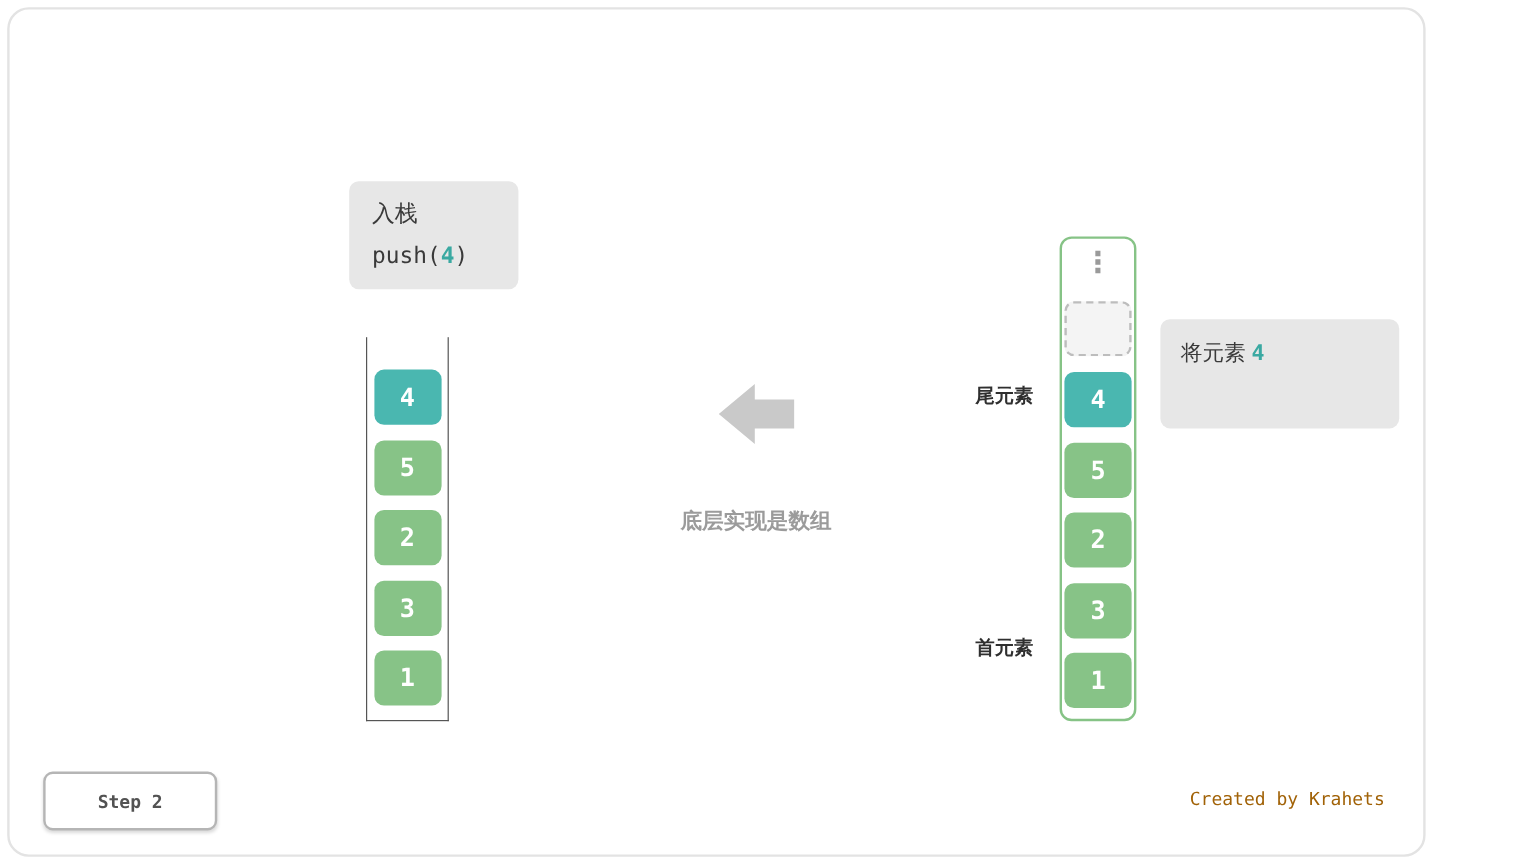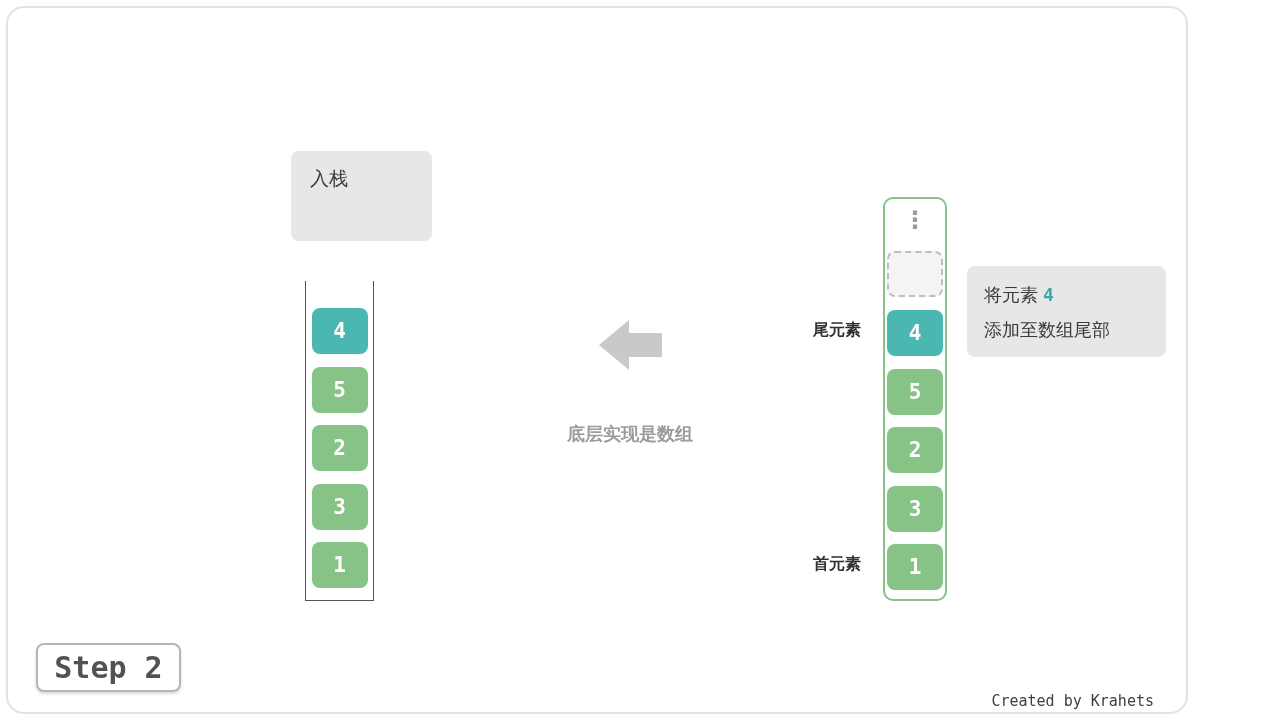--- a/index.html
+++ b/index.html
@@ -54,52 +54,53 @@
     position: absolute; left: 50%; transform: translateX(-50%); top: 6px;
     color: #9a9a9a; font-size: 24px; font-weight: bold; line-height: 30px;
     letter-spacing: 0;
   }
 
   .side-label {
     position: absolute; color: #2f2f2f; font-size: 16px; font-weight: bold;
     text-align: right; width: 80px;
   }
   .label-tail { left: 781px; top: 320px; }
-  .label-head { left: 781px; top: 554px; }
+  .label-head { left: 781px; top: 530px; }
 
   .center-caption {
     position: absolute; left: 450px; top: 414px; width: 360px;
     text-align: center; color: #9b9b9b; font-size: 18px; font-weight: bold; line-height: 40px;
   }
 
   .arrow-wrap { position: absolute; left: 599px; top: 320px; width: 63px; height: 50px; }
 
   .step-badge {
     position: absolute; left: 36px; top: 643px; width: 145px; height: 49px;
     background: #ffffff; border: 2px solid #b5b5b5; border-radius: 8px;
     box-shadow: 0 2px 3px rgba(0,0,0,0.15);
     display: flex; align-items: center; justify-content: center;
     font-family: "DejaVu Sans Mono", "Liberation Mono", monospace;
-    font-size: 30px; font-weight: bold; color: #525252;
+    font-size: 15px; font-weight: bold; color: #525252;
   }
 
   .credit {
-    position: absolute; right: 40px; top: 692px;
+    position: absolute; right: 40px; top: 657px;
     font-family: "DejaVu Sans Mono", "Liberation Mono", monospace;
-    font-size: 15px; color: #404040;
+    font-size: 15px; color: #a16207;
   }
 </style>
 </head>
 <body>
 
 <div class="canvas">
   <div class="frame"></div>
 
   <div class="callout push-callout">
     <div>入栈</div>
+    <div class="mono"><span>push(</span><span class="teal-num">4</span><span>)</span></div>
   </div>
 
   <div class="left-stack">
     <div class="cell teal" style="top:27px">4</div>
     <div class="cell green" style="top:85.5px">5</div>
     <div class="cell green" style="top:144px">2</div>
     <div class="cell green" style="top:202.5px">3</div>
     <div class="cell green" style="top:261px">1</div>
   </div>
 
@@ -121,19 +122,18 @@
     <div class="cell dashed" style="top:52px"></div>
     <div class="cell teal" style="top:111px">4</div>
     <div class="cell green" style="top:169.5px">5</div>
     <div class="cell green" style="top:228px">2</div>
     <div class="cell green" style="top:286.5px">3</div>
     <div class="cell green" style="top:345px">1</div>
   </div>
 
   <div class="callout note-callout">
     <div><span>将元素 </span><span class="teal-num">4</span></div>
-    <div>添加至数组尾部</div>
   </div>
 
   <div class="step-badge">Step 2</div>
 
   <div class="credit">Created by Krahets</div>
 </div>
 
 </body></html>

